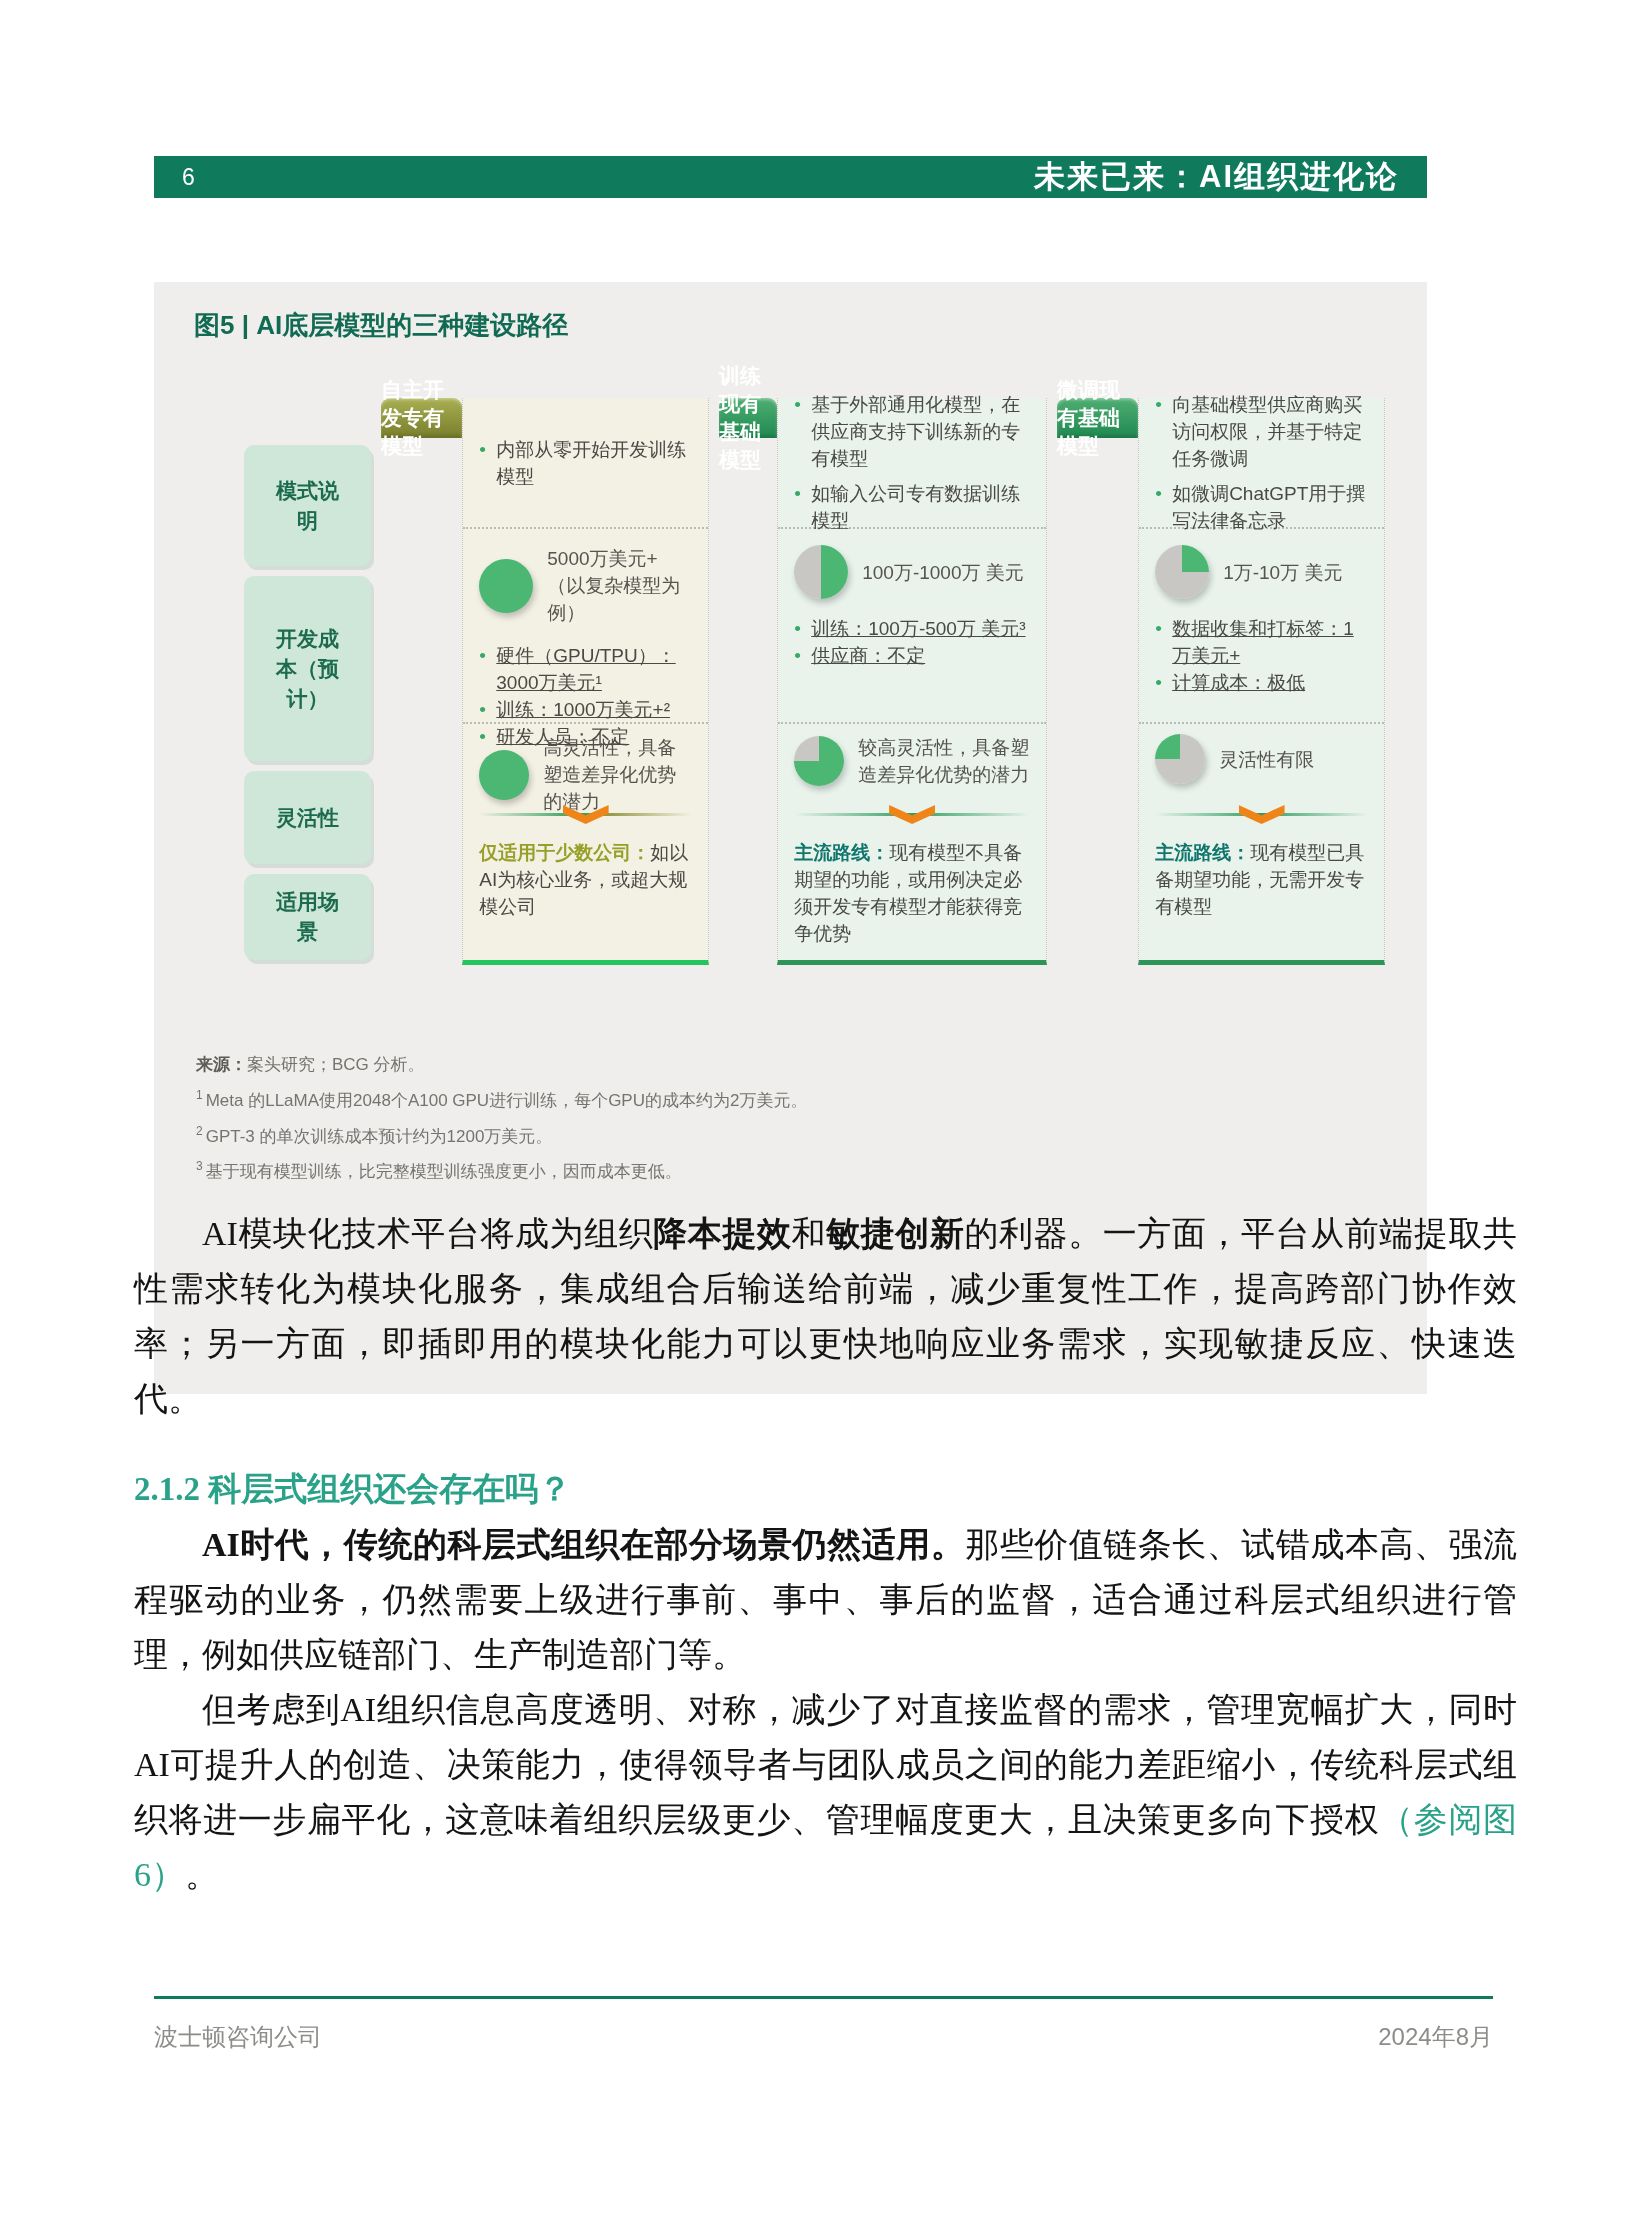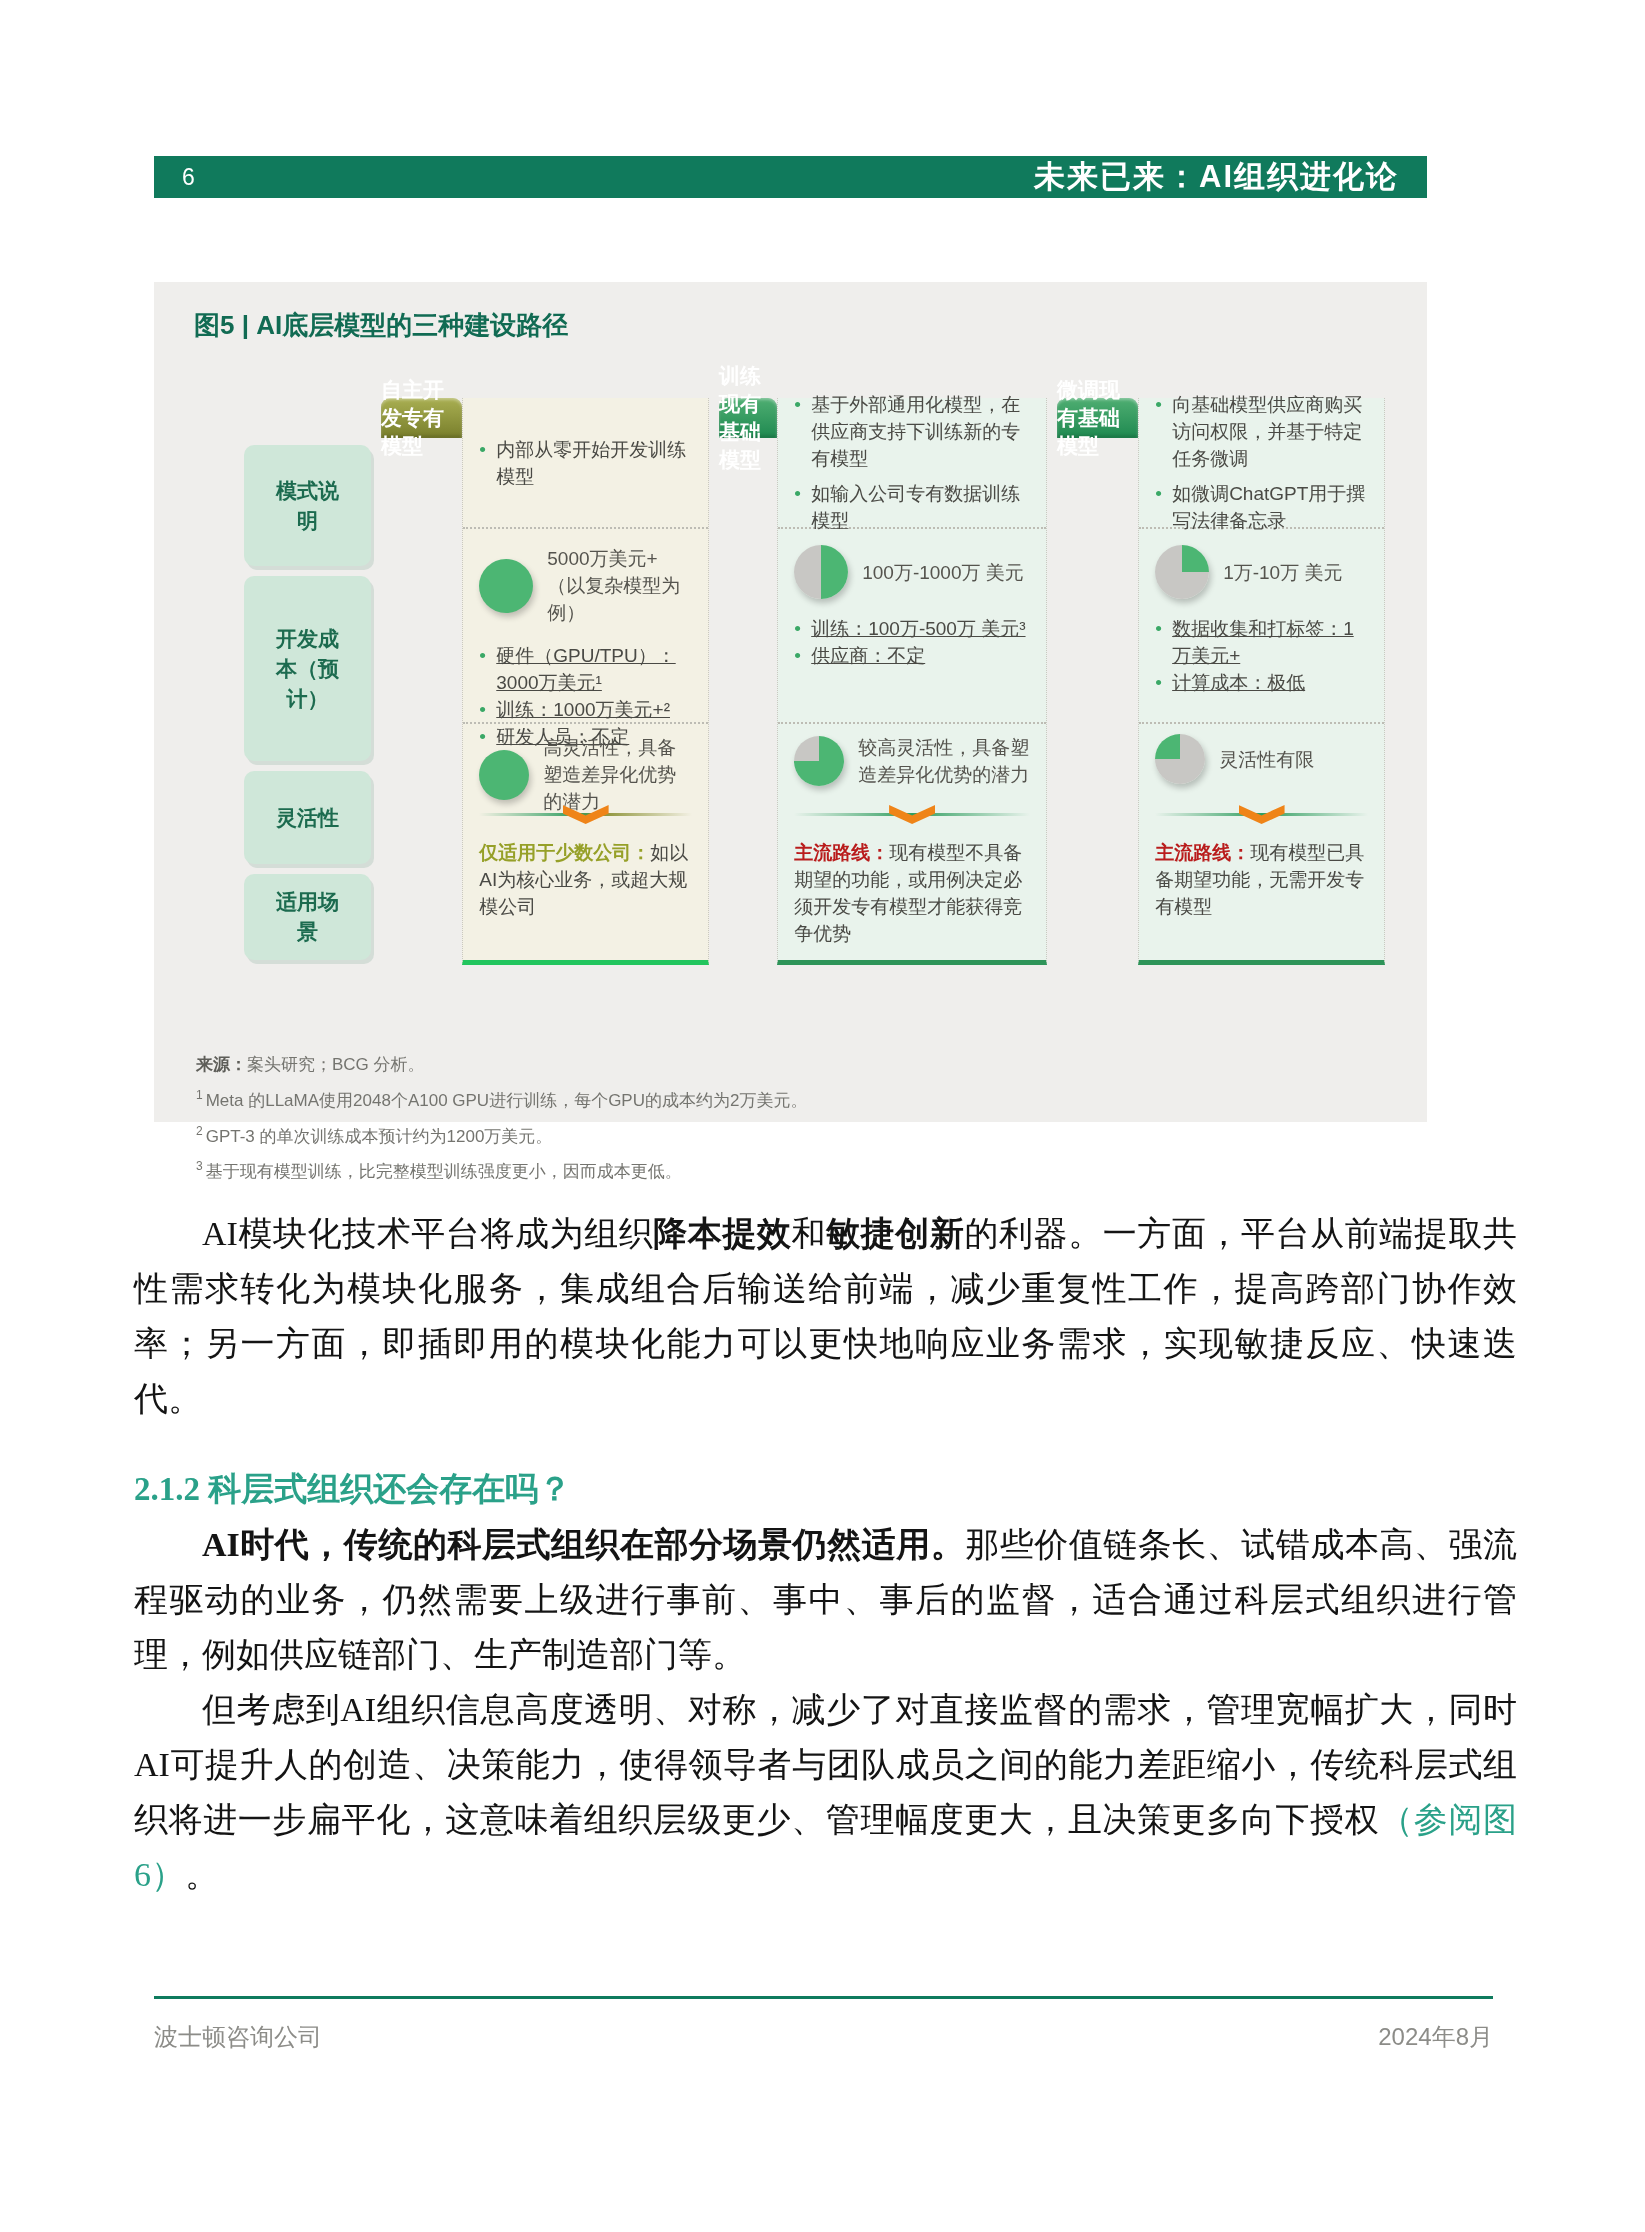--- a/index.html
+++ b/index.html
@@ -7,21 +7,21 @@
         font-family:"Liberation Sans", sans-serif;}
 
   
   .topbar{position:absolute;left:154px;top:156px;width:1273px;height:42px;background:#107a5c;
           color:#fff;display:flex;align-items:center;justify-content:space-between;
           box-sizing:border-box;padding:0 28px;}
   .topbar .num{font-size:23px;}
   .topbar .ttl{font-size:31px;font-weight:bold;letter-spacing:2px;}
 
   
-  .figure{position:absolute;left:154px;top:282px;width:1273px;height:840px;background:#efeeec;
+  .figure{position:absolute;left:154px;top:282px;width:1273px;height:1112px;background:#efeeec;
           box-sizing:border-box;padding:26px 40px 0 40px;}
   .fig-title{color:#116b53;font-size:26px;font-weight:bold;line-height:34px;}
 
   .fig-table{display:flex;gap:10px;margin:56px 0 0 50px;}
   .lbl-col{width:127px;display:flex;flex-direction:column;flex:none;}
   .lbl-spacer{height:42px;}
   .lbl-slot{box-sizing:border-box;}
   .s1{height:131px}.s2{height:195px}.s3{height:103px}.s4{height:96px}
   .lbl{height:calc(100% - 10px);margin:5px 0;background:#cfe7d9;border-radius:10px;
        box-shadow:3px 4px 0 rgba(28,107,79,0.13);color:#1c6b4f;font-size:21px;font-weight:bold;
@@ -55,21 +55,21 @@
   .cell-flex .pie{width:50px;height:50px;}
   .gradline{position:absolute;left:16px;right:16px;bottom:11px;height:3px;}
   .col-own .gradline{background:linear-gradient(90deg,rgba(47,157,95,0),#2f9d5f 46%,#8d9338 58%,rgba(141,147,56,0));}
   .col-train .gradline,.col-tune .gradline{background:linear-gradient(90deg,rgba(47,157,95,0),#2f9d5f 50%,rgba(47,157,95,0));}
   .chev{position:absolute;left:50%;transform:translateX(-50%);bottom:3px;width:46px;height:19px;background:#ef8418;
         clip-path:polygon(0 0,50% 55%,100% 0,100% 45%,50% 100%,0 45%);}
 
   .cell-scen{height:96px;padding-top:12px;}
   .lead{font-weight:bold;}
   .col-own  .lead{color:#96a028;}
-  .col-train .lead,.col-tune .lead{color:#b91c1c;text-align:center;}
+  .col-train .lead,.col-tune .lead{color:#0f766e;text-align:center;}
 
   .fig-notes{margin:84px 0 5px 2px;color:#74746f;font-size:17px;line-height:31px;}
   .src-label{font-weight:bold;color:#5d5d58;}
   .fn-sup{font-size:12px;vertical-align:super;margin-right:3px;}
 
   
   .content{position:absolute;left:134px;top:1206px;width:1383px;color:#141414;
            font-family:"Liberation Serif", serif;font-size:34px;line-height:55px;}
   .content p{margin:0;text-indent:2em;text-align:justify;}
   .bold{font-weight:bold;}

